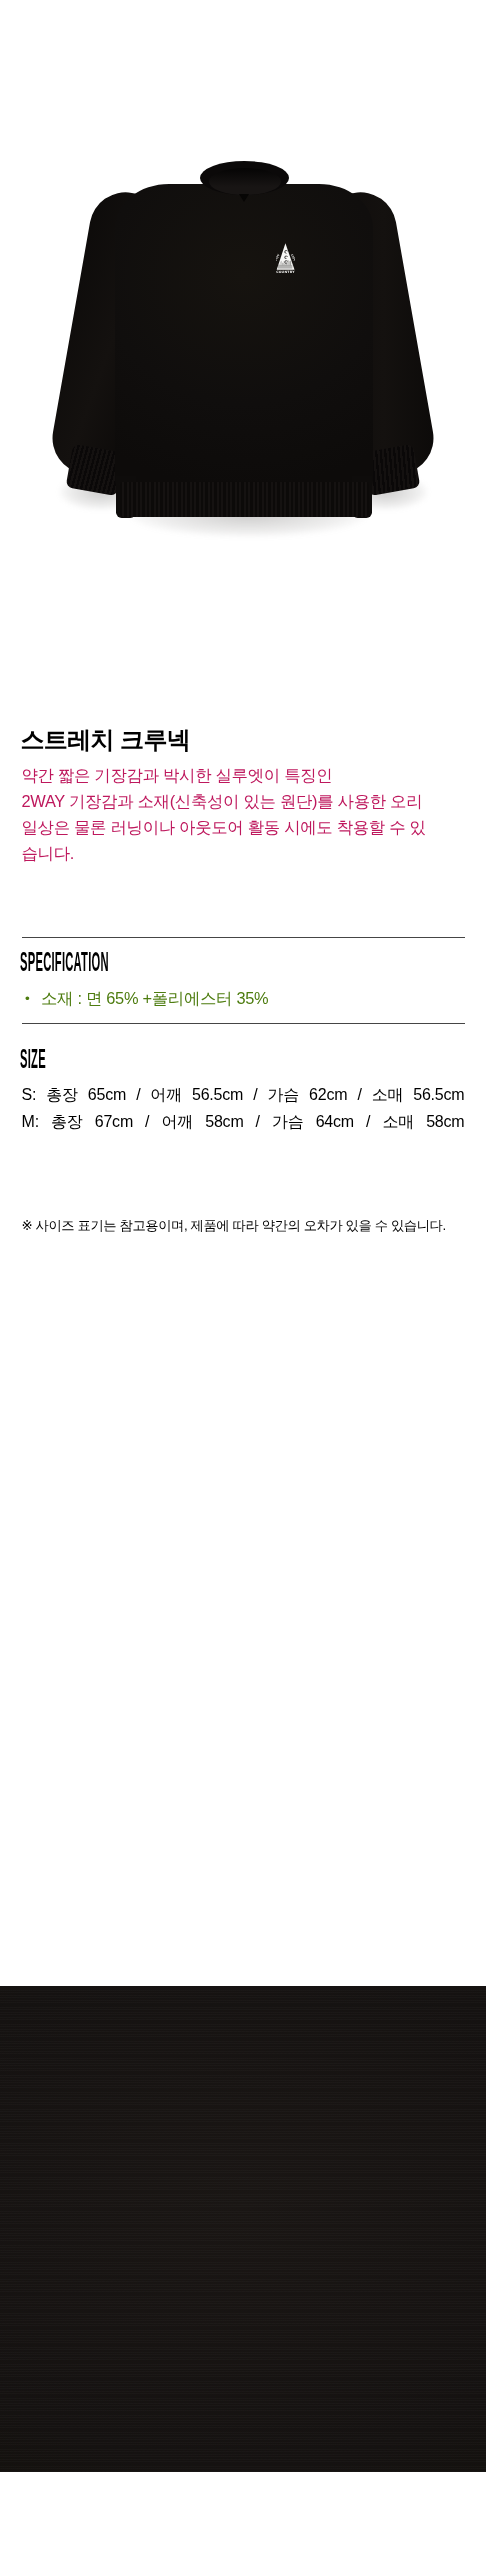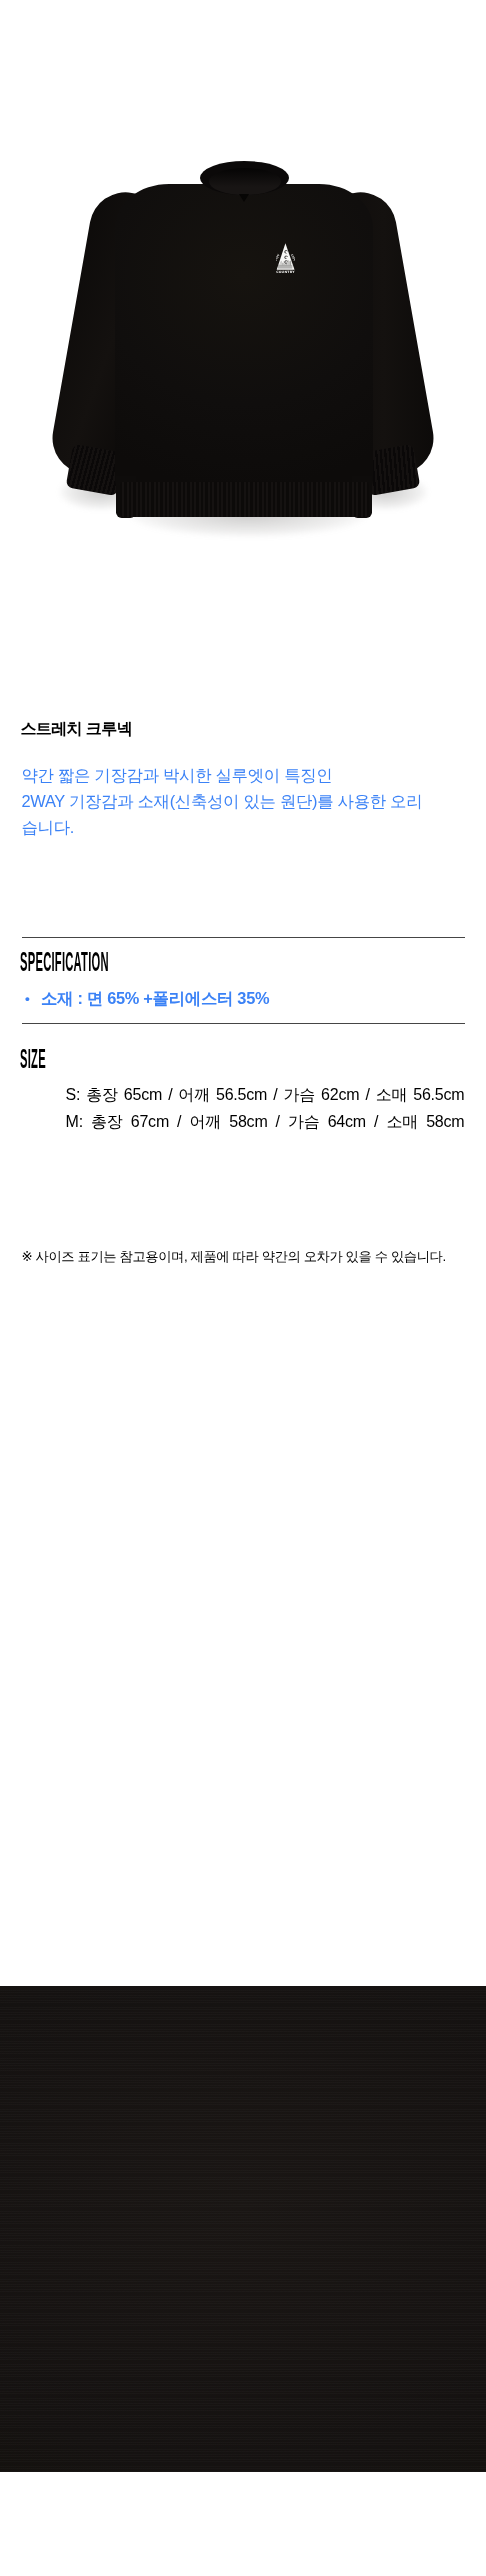--- a/index.html
+++ b/index.html
@@ -6,48 +6,48 @@
   body{
     width:486px;height:2576px;position:relative;background:#ffffff;
     font-family:"Liberation Sans","DejaVu Sans",sans-serif;color:#111;
     overflow:hidden;
   }
   .abs{position:absolute;}
 
   
   .product-title{
     left:20.4px;top:708px;width:441px;
-    font-size:16px;font-weight:800;letter-spacing:-0.6px;color:#000;
+    font-size:24px;font-weight:800;letter-spacing:-0.6px;color:#000;
   }
   .desc{
     left:21.5px;top:762px;width:448px;
-    font-size:16.4px;line-height:26px;color:#3b82f6;letter-spacing:-0.3px;
+    font-size:16.4px;line-height:26px;color:#be185d;letter-spacing:-0.3px;
   }
   .rule{
     left:21.5px;width:443px;height:1.1px;background:#454545;
   }
   .rule-1{top:937px;}
   .rule-2{top:1023px;}
   .section-heading{
     left:20.4px;font-size:28px;line-height:25px;font-weight:800;color:#000;
     transform:scaleX(0.40);transform-origin:left top;white-space:nowrap;
     letter-spacing:0.6px;
   }
   .spec-heading{top:949px;}
   .size-heading{top:1046px;}
   .spec-item{
-    left:25px;top:988px;width:441px;font-size:16.4px;color:#3b82f6;letter-spacing:-0.3px;font-weight:bold;
+    left:25px;top:988px;width:441px;font-size:16.4px;color:#4d7c0f;letter-spacing:-0.3px;
   }
   .spec-item .bullet{display:inline-block;width:16px;font-size:13.6px;vertical-align:1.1px;}
   .size-rows{
     left:21.5px;top:1081px;width:443px;font-size:16px;line-height:27px;color:#000;
   }
-  .size-row{text-align:justify;text-align-last:justify;white-space:nowrap;letter-spacing:-0.2px;margin-left:44px;}
+  .size-row{text-align:justify;text-align-last:justify;white-space:nowrap;letter-spacing:-0.2px;}
   .size-note{
-    left:21.5px;top:1248px;width:448px;font-size:13.3px;color:#000;letter-spacing:-0.4px;
+    left:21.5px;top:1217px;width:448px;font-size:13.3px;color:#000;letter-spacing:-0.4px;
   }
 
   
   .sleeve{
     position:absolute;width:75px;height:285px;border-radius:36px;
     background:linear-gradient(100deg,#0d0b0a 0%,#14110f 55%,#0c0a09 100%);
   }
   .sleeve.left{transform:rotate(10deg);}
   .sleeve.right{transform:rotate(-10deg);}
   .cuff{
@@ -158,20 +158,21 @@
   <svg class="abs chest-logo" width="19" height="32" viewBox="0 0 34 57">
     <use href="#ccc-logo" width="34" height="57"></use>
   </svg>
 </div>
 
 <h1 class="abs product-title">스트레치 크루넥</h1>
 
 <div class="abs desc">
   <div>약간 짧은 기장감과 박시한 실루엣이 특징인</div>
   <div>2WAY 기장감과 소재(신축성이 있는 원단)를 사용한 오리</div>
+  <div>일상은 물론 러닝이나 아웃도어 활동 시에도 착용할 수 있</div>
   <div>습니다.</div>
 </div>
 
 <div class="abs rule rule-1"></div>
 
 <div class="abs section-heading spec-heading">SPECIFICATION</div>
 
 <div class="abs spec-item">
   <span class="bullet">•</span><span>소재 : 면 65% +폴리에스터 35%</span>
 </div>

